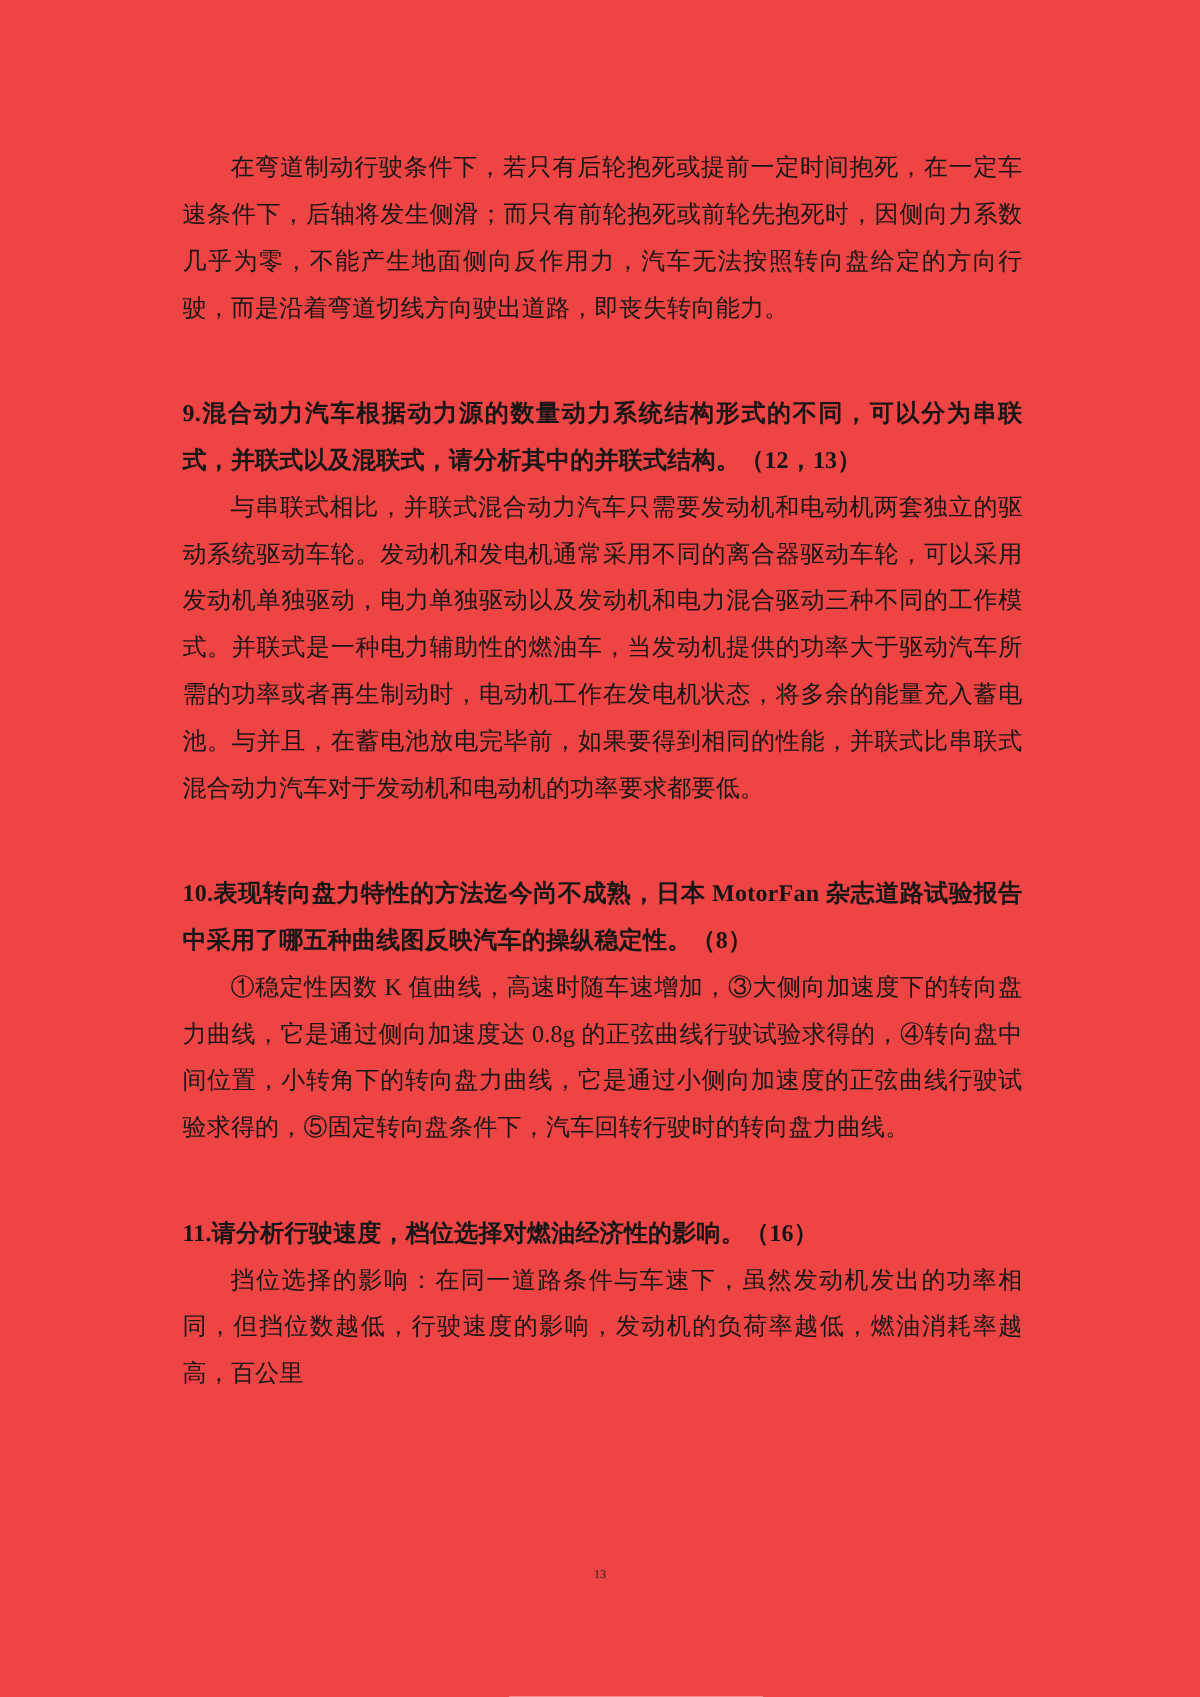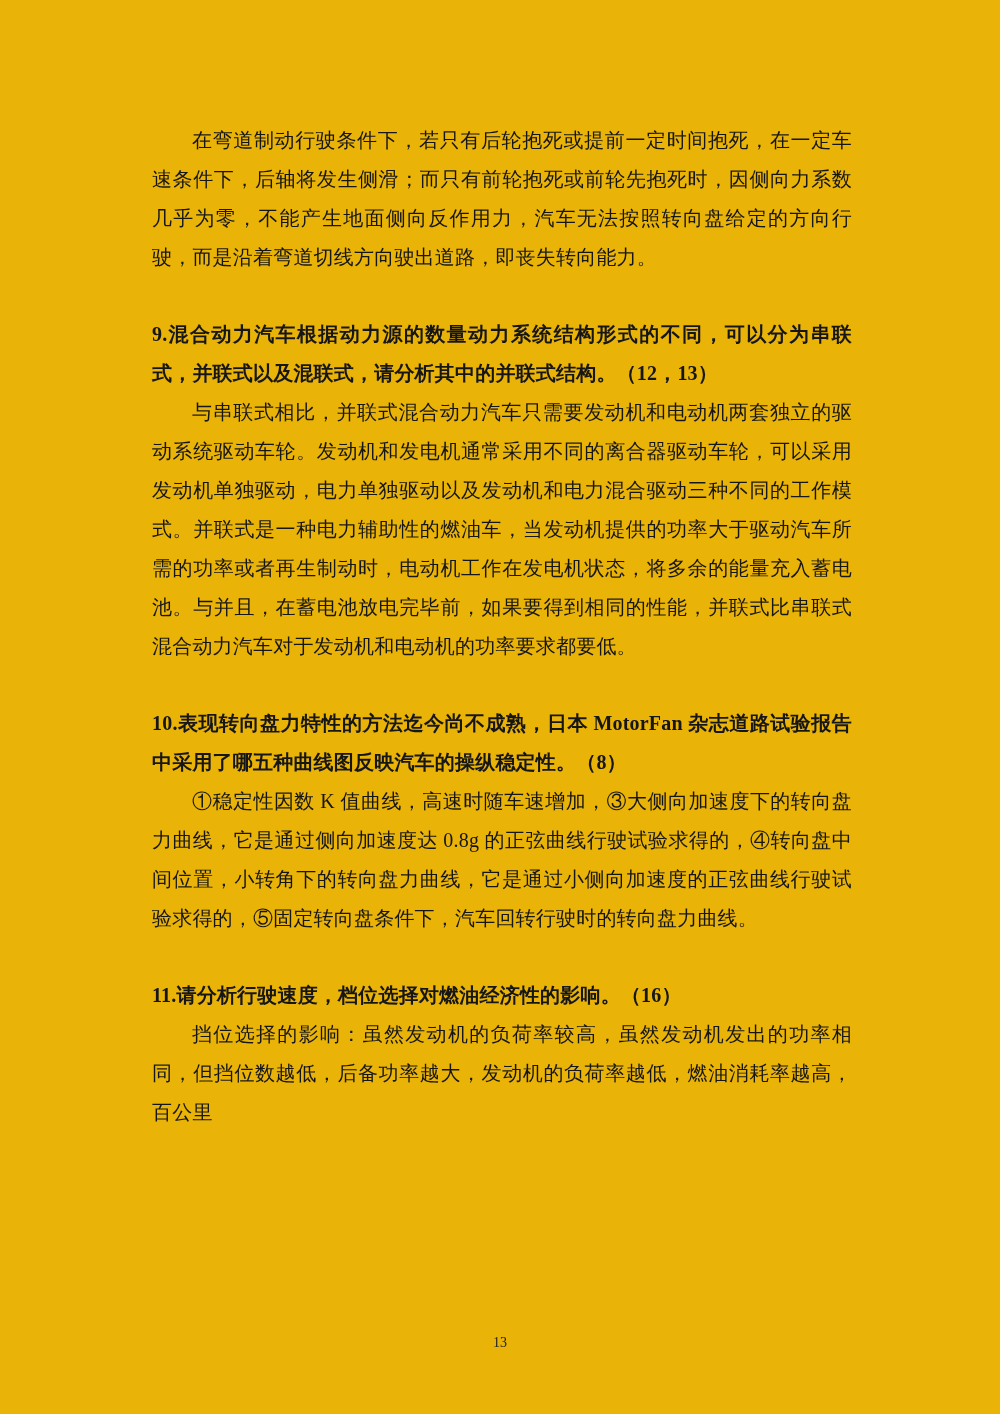--- a/index.html
+++ b/index.html
@@ -5,62 +5,62 @@
   html, body {
     margin: 0;
     padding: 0;
     background: #ffffff;
   }
   .page {
     position: relative;
     width: 1000px;
     height: 1414px;
     box-sizing: border-box;
-    background: #eab308;
+    background: #ef4444;
     padding: 121px 148px 0 152px;
     font-family: "Liberation Serif", "DejaVu Serif", serif;
     font-size: 20px;
     line-height: 39px;
     color: #161616;
     overflow: hidden;
   }
   .para {
     margin: 0;
     text-align: justify;
     letter-spacing: 0.2px;
   }
   .indent {
     text-indent: 2em;
   }
   .heading {
     font-weight: bold;
-    margin-top: 38px;
+    margin-top: 49px;
   }
   .page-number {
     position: absolute;
     left: 0;
-    top: 1333px;
+    top: 1303px;
     width: 1000px;
     text-align: center;
-    font-size: 14px;
+    font-size: 10px;
     line-height: 20px;
     color: #222222;
   }
 </style>
 </head>
 <body>
 
 <div class="page">
 
   <p class="para indent">在弯道制动行驶条件下，若只有后轮抱死或提前一定时间抱死，在一定车速条件下，后轴将发生侧滑；而只有前轮抱死或前轮先抱死时，因侧向力系数几乎为零，不能产生地面侧向反作用力，汽车无法按照转向盘给定的方向行驶，而是沿着弯道切线方向驶出道路，即丧失转向能力。</p>
 
   <p class="para heading">9.混合动力汽车根据动力源的数量动力系统结构形式的不同，可以分为串联式，并联式以及混联式，请分析其中的并联式结构。（12，13）</p>
   <p class="para indent">与串联式相比，并联式混合动力汽车只需要发动机和电动机两套独立的驱动系统驱动车轮。发动机和发电机通常采用不同的离合器驱动车轮，可以采用发动机单独驱动，电力单独驱动以及发动机和电力混合驱动三种不同的工作模式。并联式是一种电力辅助性的燃油车，当发动机提供的功率大于驱动汽车所需的功率或者再生制动时，电动机工作在发电机状态，将多余的能量充入蓄电池。与并且，在蓄电池放电完毕前，如果要得到相同的性能，并联式比串联式混合动力汽车对于发动机和电动机的功率要求都要低。</p>
 
   <p class="para heading">10.表现转向盘力特性的方法迄今尚不成熟，日本 MotorFan 杂志道路试验报告中采用了哪五种曲线图反映汽车的操纵稳定性。（8）</p>
   <p class="para indent">①稳定性因数 K 值曲线，高速时随车速增加，③大侧向加速度下的转向盘力曲线，它是通过侧向加速度达 0.8g 的正弦曲线行驶试验求得的，④转向盘中间位置，小转角下的转向盘力曲线，它是通过小侧向加速度的正弦曲线行驶试验求得的，⑤固定转向盘条件下，汽车回转行驶时的转向盘力曲线。</p>
 
   <p class="para heading">11.请分析行驶速度，档位选择对燃油经济性的影响。（16）</p>
-  <p class="para indent">挡位选择的影响：虽然发动机的负荷率较高，虽然发动机发出的功率相同，但挡位数越低，后备功率越大，发动机的负荷率越低，燃油消耗率越高，百公里</p>
+  <p class="para indent">挡位选择的影响：在同一道路条件与车速下，虽然发动机发出的功率相同，但挡位数越低，行驶速度的影响，发动机的负荷率越低，燃油消耗率越高，百公里</p>
 
   <div class="page-number">13</div>
 
 </div>
 
 </body></html>

